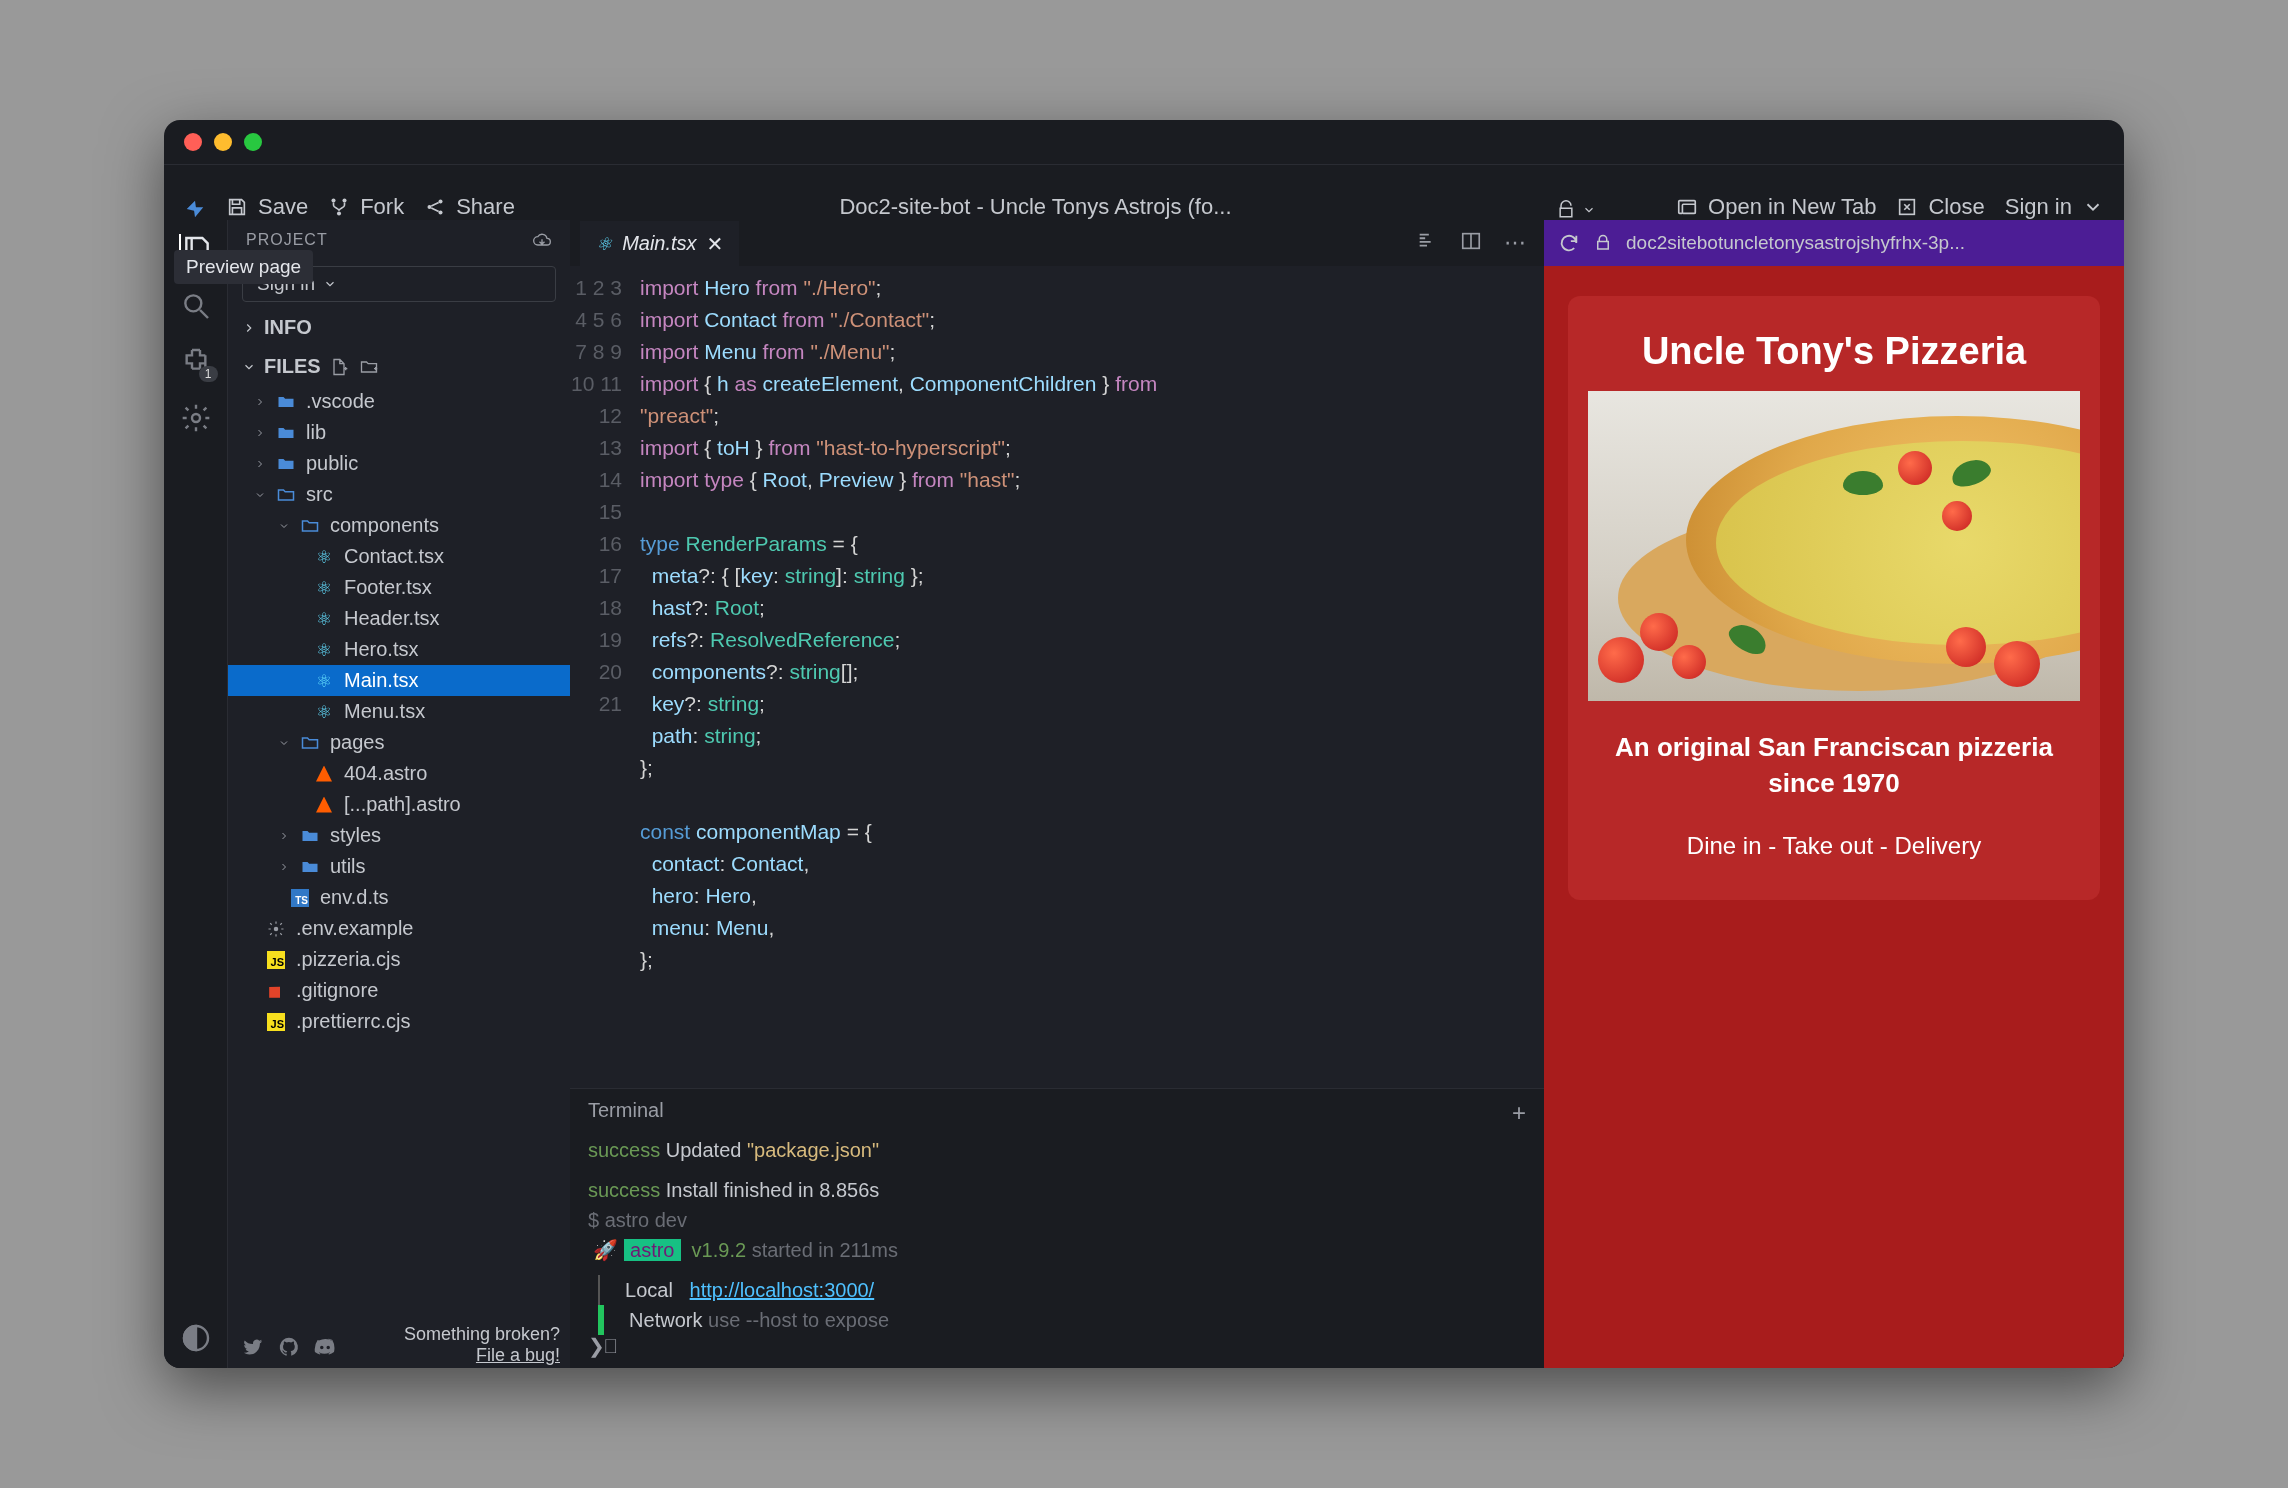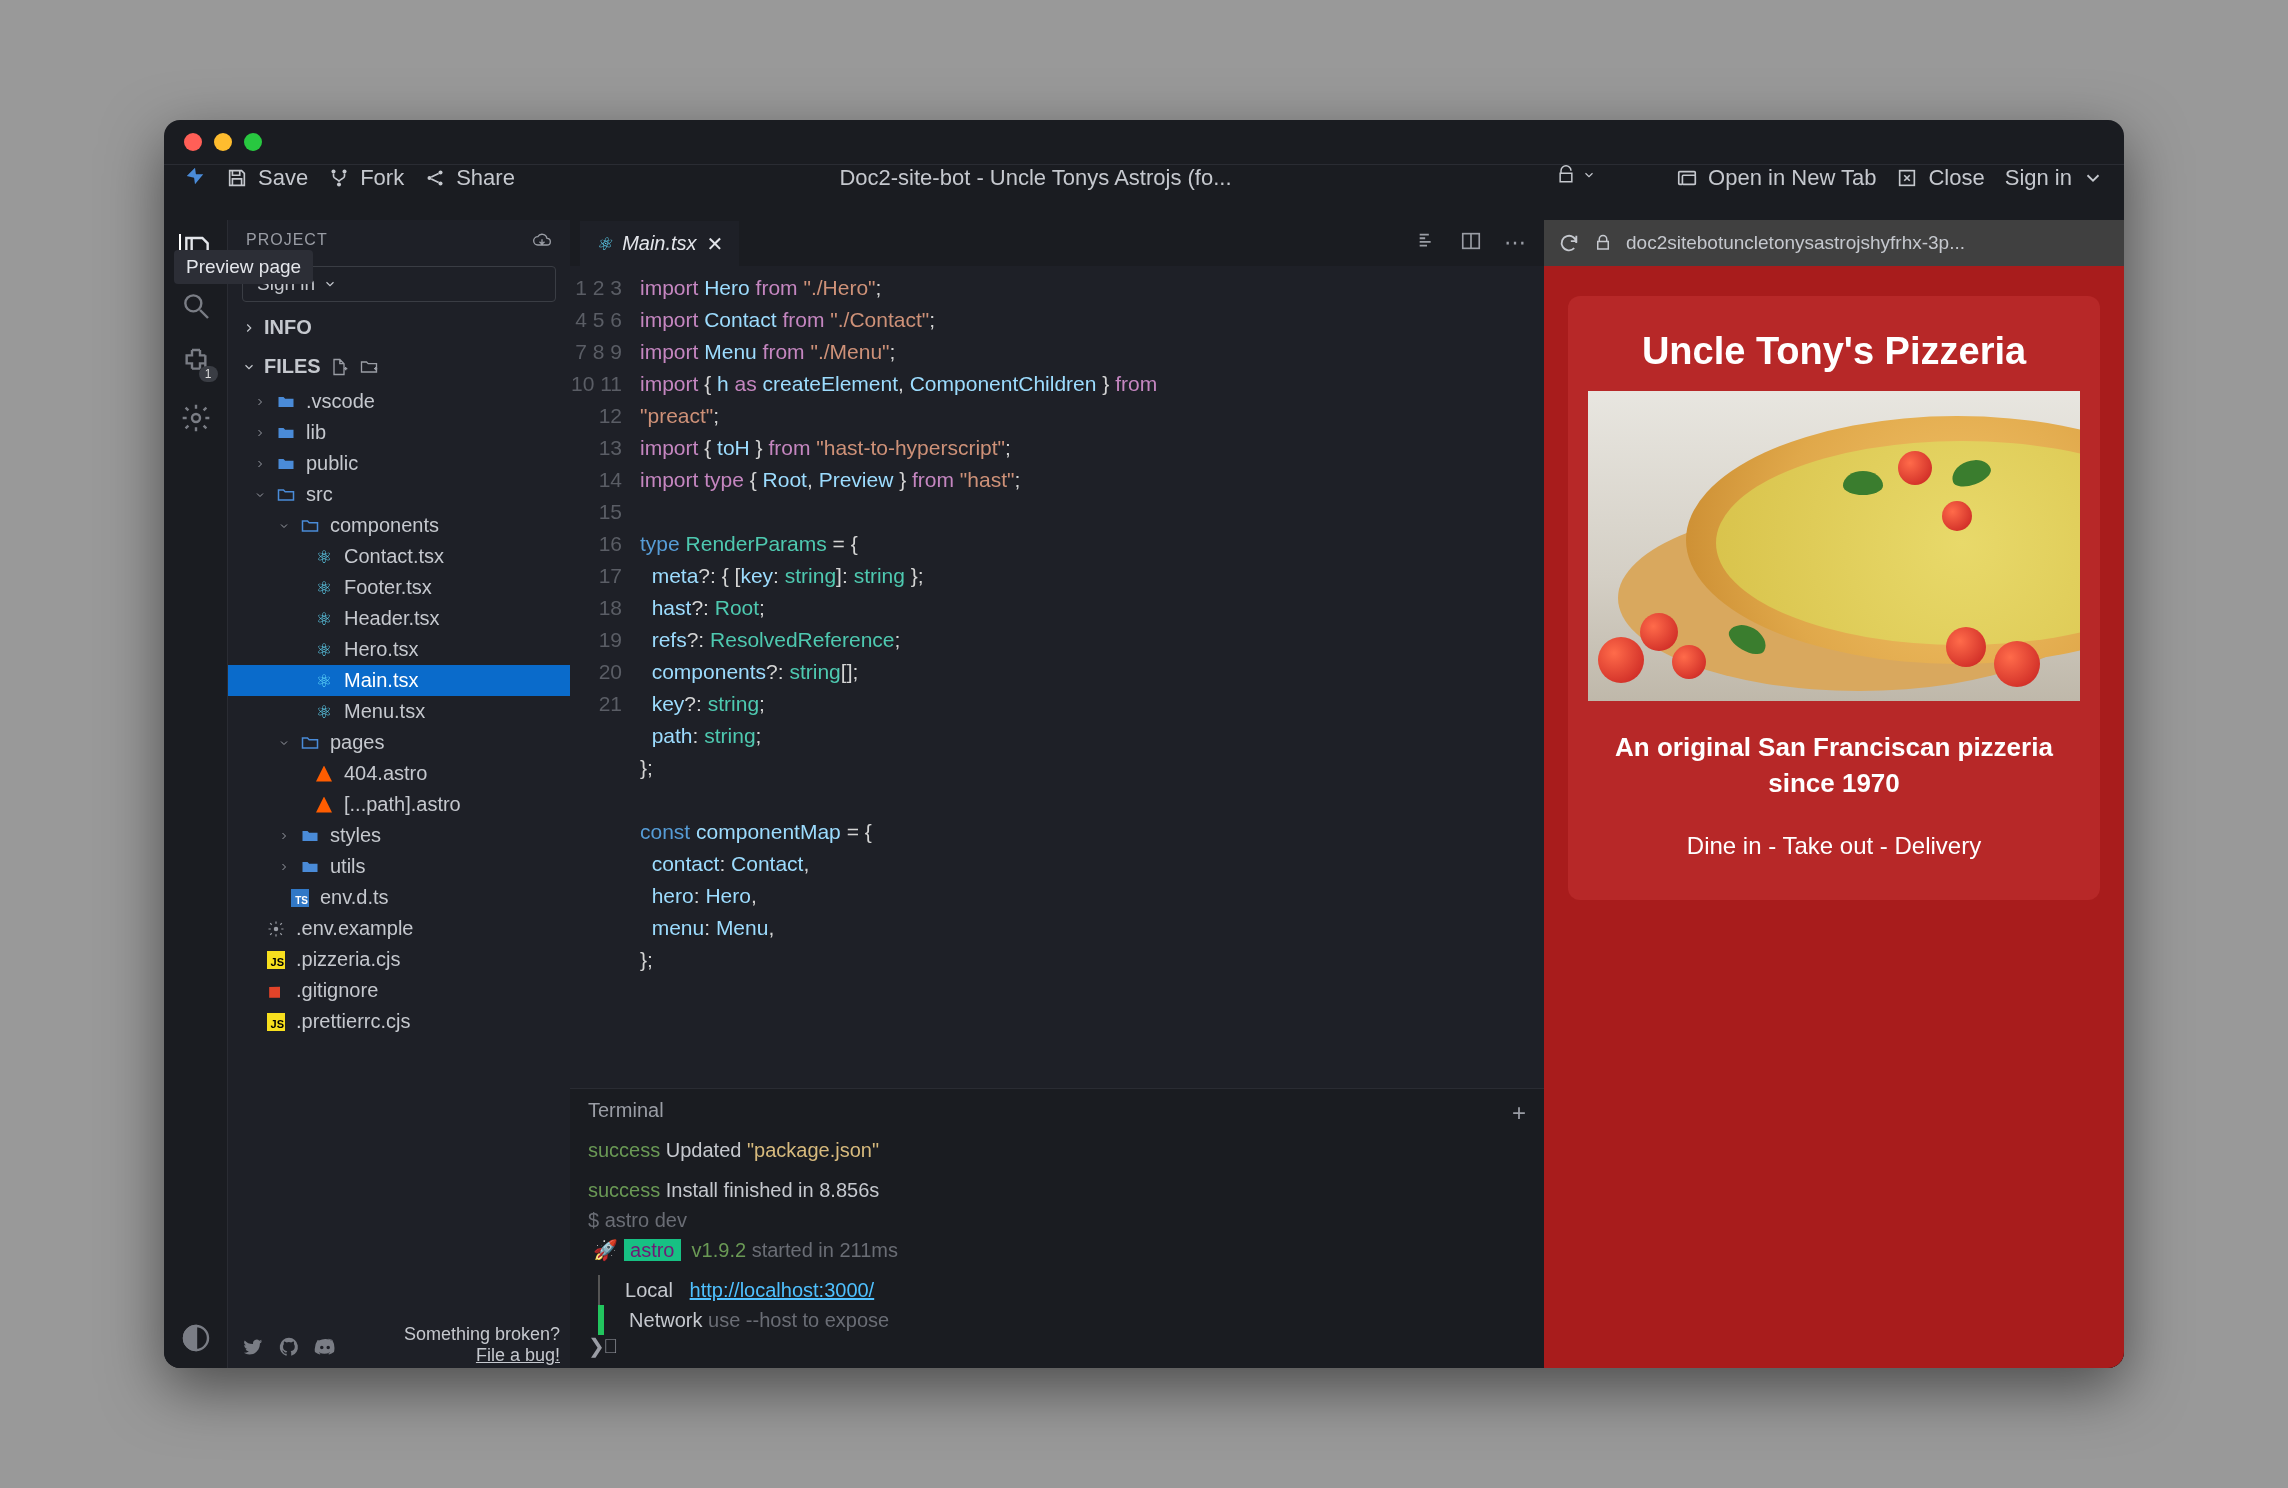--- a/index.html
+++ b/index.html
@@ -1,21 +1,21 @@
 <!DOCTYPE html>
 <html><head>
 <meta charset="utf-8">
 <style>
 *{box-sizing:border-box;margin:0;padding:0;font-family:-apple-system,BlinkMacSystemFont,"Segoe UI",sans-serif}
 body{background:#999;width:2288px;height:1488px;transform-origin:top left;display:flex;align-items:center;justify-content:center}
 .window{width:1960px;height:1248px;background:#1a1c21;border-radius:16px;box-shadow:0 20px 60px rgba(0,0,0,.5);display:flex;flex-direction:column;overflow:hidden;position:relative}
 .titlebar{height:44px;display:flex;align-items:center;padding:0 20px;gap:10px}
 .traffic{display:flex;gap:12px}
 .traffic span{width:18px;height:18px;border-radius:50%}
-.toolbar{height:56px;display:flex;align-items:flex-start;padding:0 20px;gap:20px;border-top:1px solid #2a2c33}
+.toolbar{height:56px;display:flex;align-items:flex-end;padding:0 20px;gap:20px;border-top:1px solid #2a2c33}
 .tbtn{display:flex;align-items:center;gap:10px;color:#c5c8ce;font-size:22px;cursor:pointer}
 .tbtn svg{width:22px;height:22px;fill:#c5c8ce}
 .title-center{flex:1;text-align:center;color:#c5c8ce;font-size:22px}
 .lock-group{display:flex;align-items:center;gap:6px;color:#c5c8ce}
 .main{flex:1;display:flex;overflow:hidden}
 .activity{width:64px;background:#1a1c21;display:flex;flex-direction:column;align-items:center;padding:14px 0;gap:24px;border-right:1px solid #2a2c33}
 .activity .ico{width:32px;height:32px;color:#7a7d85;cursor:pointer;position:relative}
 .activity .ico svg{width:32px;height:32px;fill:none;stroke:currentColor;stroke-width:1.8}
 .activity .ico.active{color:#e4e6eb;border-left:2px solid #fff;padding-left:0;margin-left:-2px}
 .badge{position:absolute;bottom:-4px;right:-6px;background:#3a3d44;color:#ddd;font-size:12px;border-radius:10px;padding:1px 6px}
@@ -50,21 +50,21 @@
 .tab-actions svg{width:22px;height:22px;fill:currentColor}
 .code{flex:1;display:flex;overflow:auto;font-family:Menlo,Monaco,monospace;font-size:21px;line-height:32px}
 .gutter{width:70px;text-align:right;color:#5a5d65;padding:6px 18px 6px 0;user-select:none}
 .codelines{padding:6px 0;color:#d4d4d4;white-space:pre}
 .k-import{color:#c586c0}.k-kw{color:#569cd6}.k-str{color:#ce9178}.k-id{color:#9cdcfe}.k-type{color:#4ec9b0}.k-from{color:#c586c0}
 .terminal{border-top:1px solid #2a2c33;background:#1a1c21;font-family:Menlo,monospace;font-size:20px;color:#c5c8ce;padding:10px 18px;height:280px;position:relative}
 .term-hdr{display:flex;justify-content:space-between;color:#9a9da5;margin-bottom:8px}
 .term-line{line-height:30px;white-space:pre}
 .t-green{color:#6a9955}.t-yellow{color:#d7ba7d}.t-blue{color:#4fc1ff;text-decoration:underline}.t-dim{color:#6a6d75}.t-astro{background:#17c083;color:#701a75;padding:0 6px}
 .preview{width:580px;background:#151619;display:flex;flex-direction:column}
-.preview-bar{height:46px;display:flex;align-items:center;gap:14px;padding:0 14px;color:#c5c8ce;font-size:19px;background:#404040}
+.preview-bar{height:46px;display:flex;align-items:center;gap:14px;padding:0 14px;color:#c5c8ce;font-size:19px;background:#4c1d95}
 .preview-bar svg{width:22px;height:22px;fill:none;stroke:currentColor;stroke-width:2}
 .url{flex:1;overflow:hidden;text-overflow:ellipsis;white-space:nowrap}
 .preview-body{flex:1;background:#a81c1c;display:flex;flex-direction:column;align-items:center;padding:30px 24px;color:#fff;font-family:Georgia,serif;text-align:center}
 .card{background:#b72828;border-radius:12px;padding:34px 20px 40px;width:100%}
 .card h1{font-size:38px;font-weight:700;margin-bottom:18px}
 .pizza{width:100%;height:310px;background:linear-gradient(180deg,#e8e6e0 0%,#d4cfc5 60%,#bfb8aa 100%);position:relative;overflow:hidden;margin-bottom:28px}
 .board{position:absolute;bottom:10px;left:6%;width:98%;height:60%;background:#d9a85e;border-radius:50%}
 .crust{position:absolute;top:8%;left:20%;width:110%;height:80%;background:radial-gradient(circle at 50% 50%,#f2c268 0%,#e0a84a 60%,#c98a2f 100%);border-radius:50%}
 .top{position:absolute;top:16%;left:26%;width:100%;height:66%;background:radial-gradient(circle at 50% 50%,#e8d96a 0%,#d8c24a 100%);border-radius:50%}
 .tomato{position:absolute;width:46px;height:46px;background:radial-gradient(circle at 35% 35%,#ff6b4a,#c41e1e);border-radius:50%}

